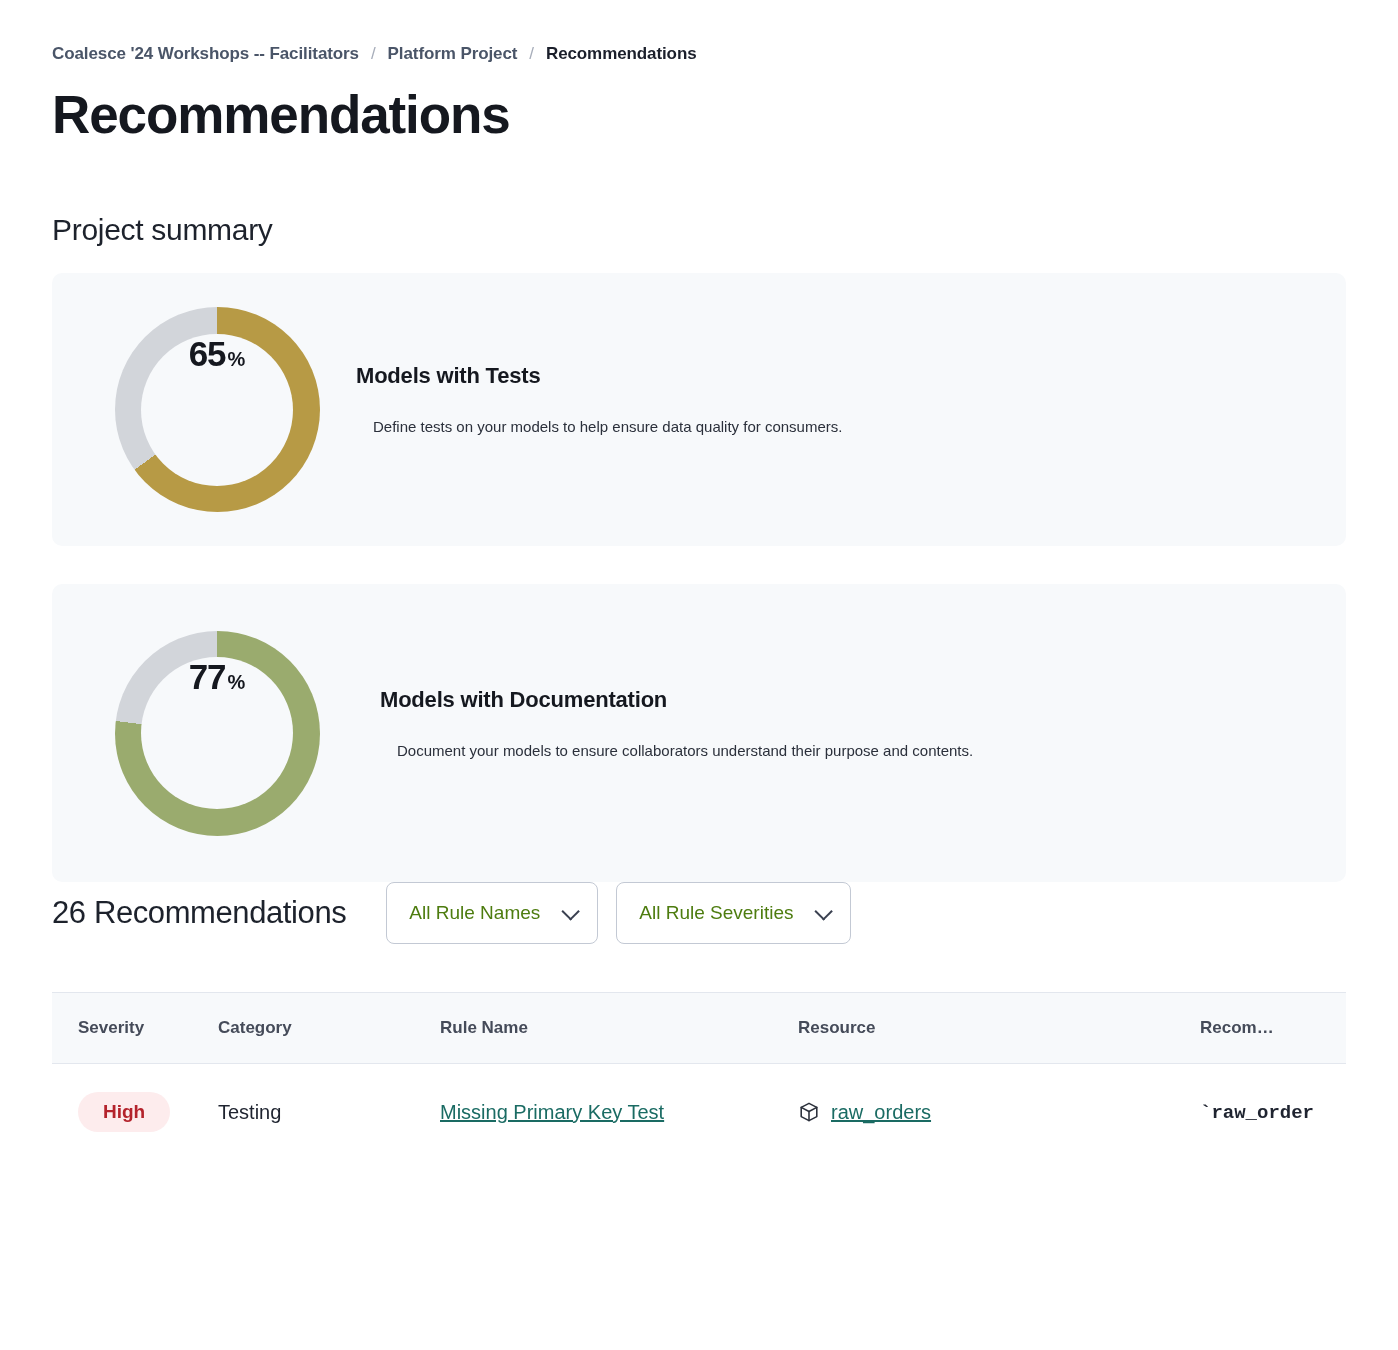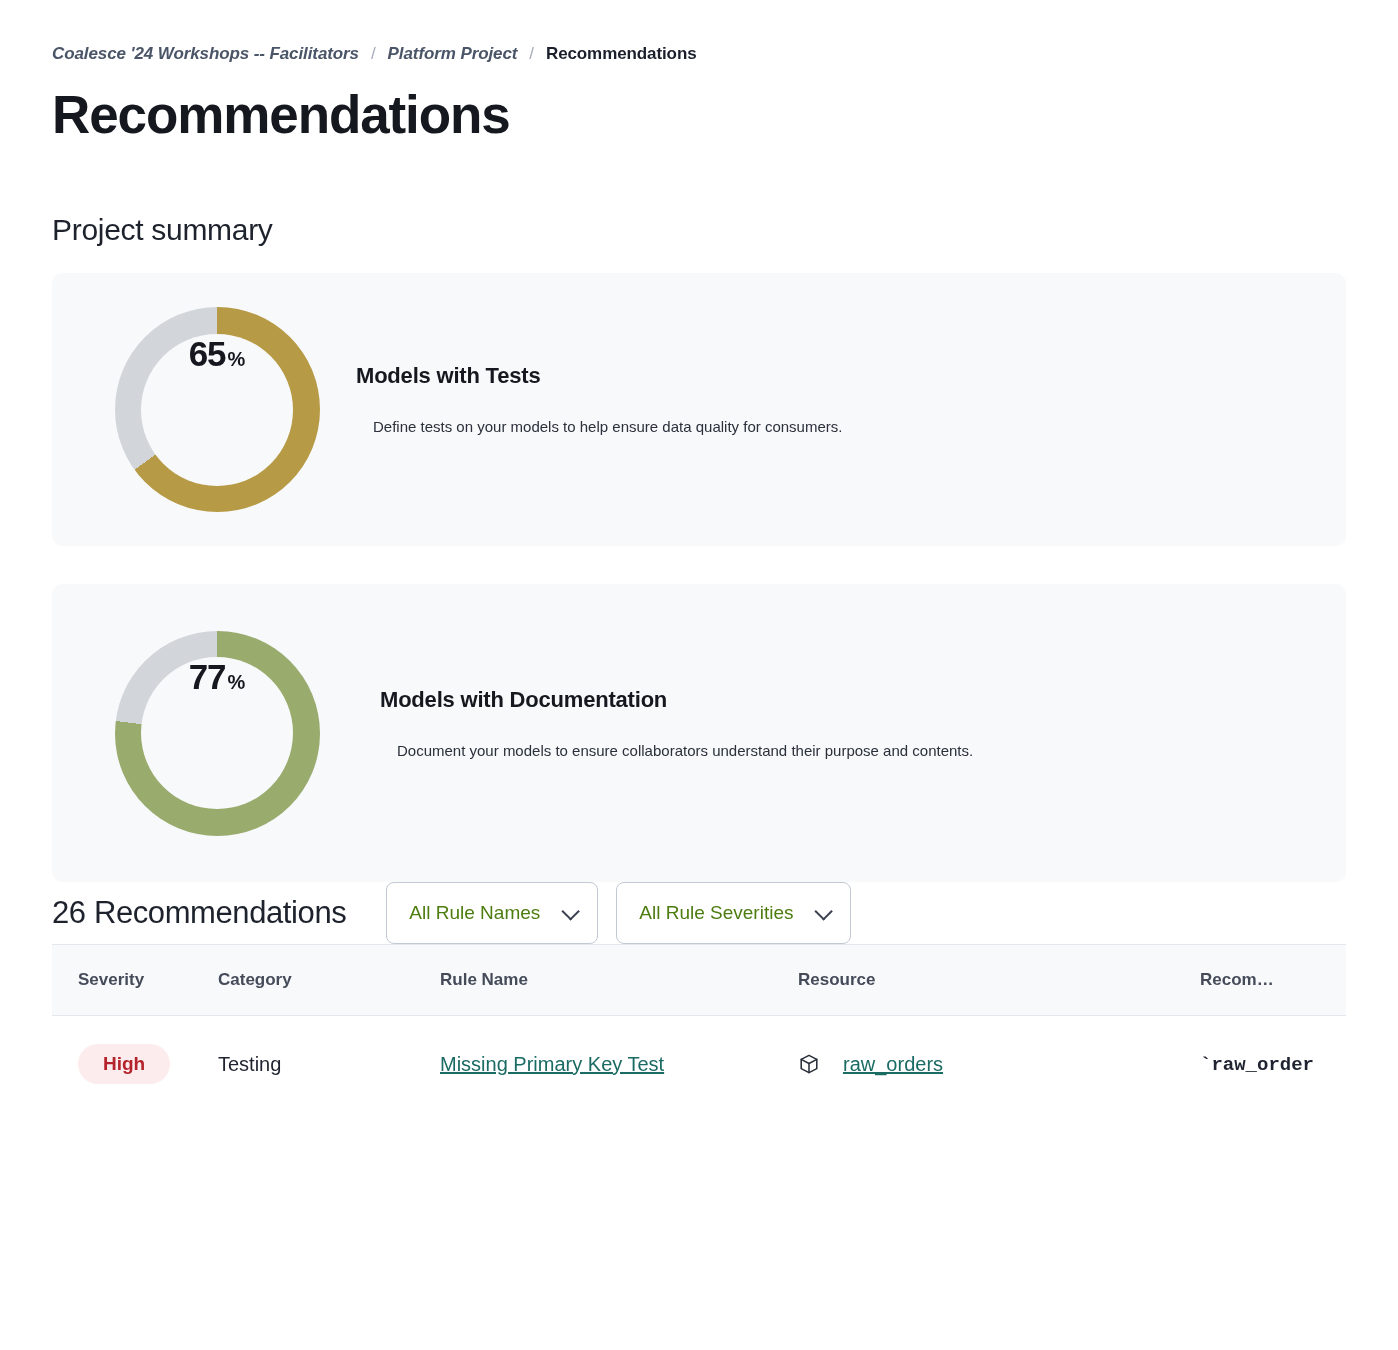--- a/index.html
+++ b/index.html
@@ -21,21 +21,21 @@
   
   .breadcrumb {
     padding-top: 44px;
     font-size: 17px;
     font-weight: 700;
     display: flex;
     align-items: center;
     gap: 12px;
     letter-spacing: -0.1px;
   }
-  .crumb-link { color: #4a5568; text-decoration: none; cursor: pointer; font-style: italic; }
+  .crumb-link { color: #4a5568; text-decoration: none; cursor: pointer; }
   .crumb-sep { color: #a7adba; font-weight: 400; }
   .crumb-current { color: #1b1f2b; }
 
   
   .page-title {
     margin: 22px 0 0 0;
     font-size: 53px;
     line-height: 1.08;
     font-weight: 700;
     letter-spacing: -1.1px;
@@ -147,20 +147,21 @@
   }
   .chev {
     width: 13px; height: 13px;
     border-right: 2px solid #3a4050;
     border-bottom: 2px solid #3a4050;
     transform: rotate(45deg) translateY(-3px);
   }
 
   
   .table {
+    margin-top: 48px;
     width: 1294px;
   }
   .thead {
     display: flex;
     align-items: center;
     background: #f7f9fb;
     border-top: 1px solid #e3e7ee;
     border-bottom: 1px solid #e3e7ee;
     height: 72px;
     font-size: 17px;
@@ -191,21 +192,21 @@
     font-size: 19px;
     border-radius: 999px;
     padding: 9px 25px;
   }
   .link {
     color: #1a6b63;
     text-decoration: underline;
     cursor: pointer;
     font-size: 20px;
   }
-  .res-cell { display: flex; align-items: center; gap: 23px; }
+  .res-cell { display: flex; align-items: center; gap: 11px; }
   .cube-icon { width: 22px; height: 22px; display: block; }
   .code-snippet {
     font-family: "Liberation Mono", monospace;
     font-size: 19px;
     font-weight: 700;
     color: #1f2430;
     white-space: nowrap;
   }
 </style>
 </head>

